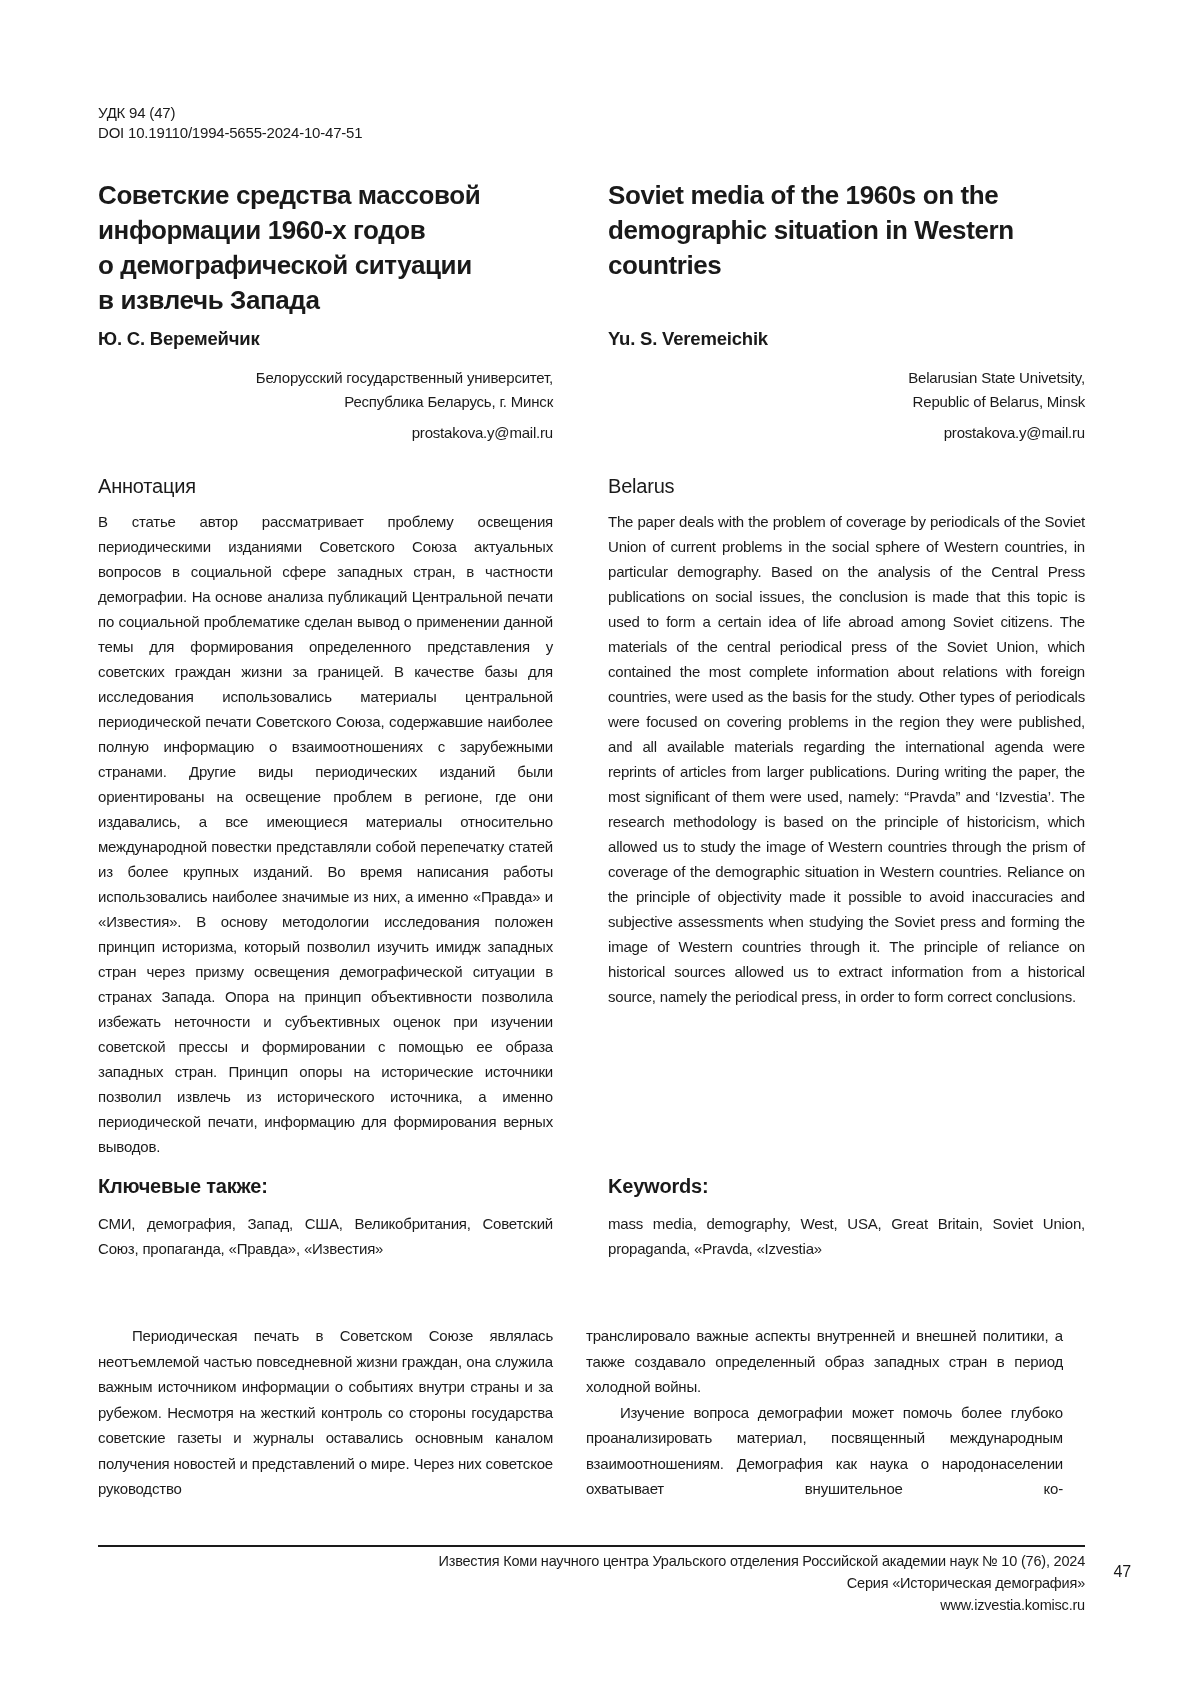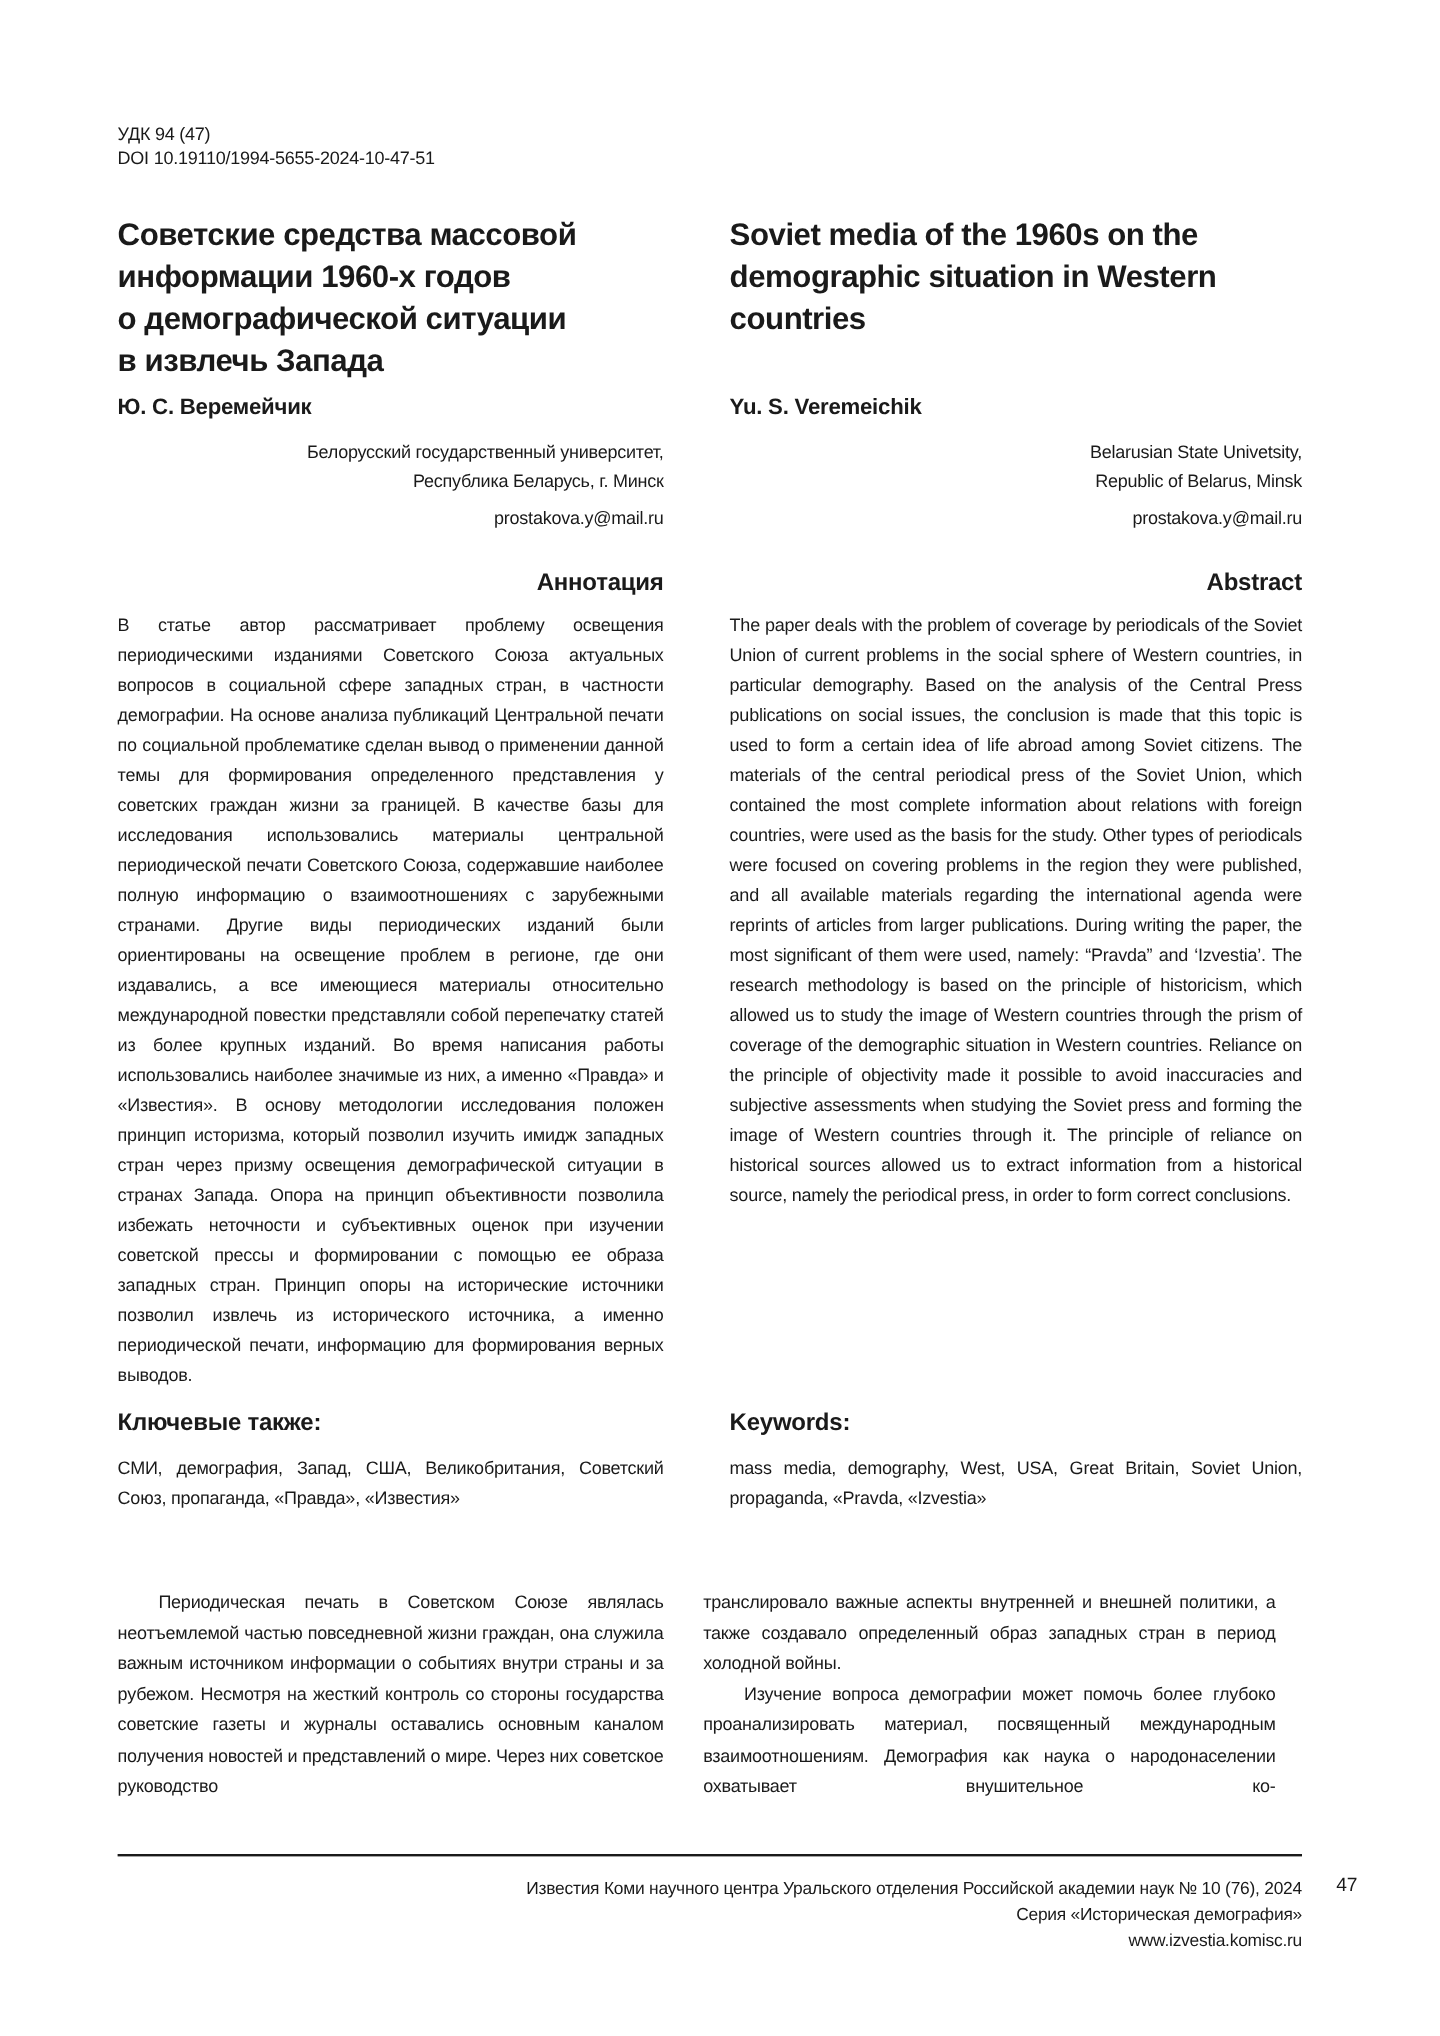--- a/index.html
+++ b/index.html
@@ -22,21 +22,21 @@
     display:grid;
     grid-template-columns:455px 477px;
     column-gap:55px;
     align-items:start;
   }
   .meta{font-size:15px;line-height:20px;margin-bottom:18px;}
   .title{font-size:26px;line-height:35px;font-weight:bold;letter-spacing:-0.4px;margin-bottom:10px;}
   .author{font-size:18.5px;font-weight:bold;margin-bottom:16px;}
   .affil{font-size:15px;line-height:24px;margin-bottom:30px;text-align:right;}
   .email{margin-top:7px;}
-  .sec-head{font-size:20px;font-weight:bold;margin-bottom:11px;text-align:right;}
+  .sec-head{font-size:20px;font-weight:normal;margin-bottom:11px;}
   .abs{font-size:15px;line-height:25px;text-align:justify;margin-bottom:16px;}
   .kw-head{font-size:20px;font-weight:bold;margin-bottom:13px;}
   .kw{font-size:15px;line-height:25px;text-align:justify;}
   .body-grid{
     display:grid;
     grid-template-columns:455px 477px;
     column-gap:33px;
     margin-top:62px;
   }
   .bodytext p{
@@ -44,21 +44,21 @@
     font-size:15px;line-height:25.5px;
     text-align:justify;
   }
   .bodytext p.indent{text-indent:34px;}
   .bodytext p.cont{text-align-last:justify;}
   .footer{
     position:absolute;
     left:98px;top:1545px;
     width:987px;
     border-top:2px solid #1a1a1a;
-    padding-top:16px;
+    padding-top:3px;
     text-align:right;
     font-size:14.5px;
     line-height:22px;
   }
   .page-num{
     position:absolute;
     right:-46px;top:14px;
     font-size:16px;
   }
 </style>
@@ -96,21 +96,21 @@
         <div>Республика Беларусь, г. Минск</div>
         <div class="email">prostakova.y@mail.ru</div>
       </div>
       <div class="affil">
         <div>Belarusian State Univetsity,</div>
         <div>Republic of Belarus, Minsk</div>
         <div class="email">prostakova.y@mail.ru</div>
       </div>
 
       <div class="sec-head">Аннотация</div>
-      <div class="sec-head">Abstract</div>
+      <div class="sec-head">Belarus</div>
 
       <div class="abs">В статье автор рассматривает проблему освещения периодическими изданиями Советского Союза актуальных вопросов в социальной сфере западных стран, в частности демографии. На основе анализа публикаций Центральной печати по социальной проблематике сделан вывод о применении данной темы для формирования определенного представления у советских граждан жизни за границей. В качестве базы для исследования использовались материалы центральной периодической печати Советского Союза, содержавшие наиболее полную информацию о взаимоотношениях с зарубежными странами. Другие виды периодических изданий были ориентированы на освещение проблем в регионе, где они издавались, а все имеющиеся материалы относительно международной повестки представляли собой перепечатку статей из более крупных изданий. Во время написания работы использовались наиболее значимые из них, а именно «Правда» и «Известия». В основу методологии исследования положен принцип историзма, который позволил изучить имидж западных стран через призму освещения демографической ситуации в странах Запада. Опора на принцип объективности позволила избежать неточности и субъективных оценок при изучении советской прессы и формировании с помощью ее образа западных стран. Принцип опоры на исторические источники позволил извлечь из исторического источника, а именно периодической печати, информацию для формирования верных выводов.</div>
       <div class="abs">The paper deals with the problem of coverage by periodicals of the Soviet Union of current problems in the social sphere of Western countries, in particular demography. Based on the analysis of the Central Press publications on social issues, the conclusion is made that this topic is used to form a certain idea of life abroad among Soviet citizens. The materials of the central periodical press of the Soviet Union, which contained the most complete information about relations with foreign countries, were used as the basis for the study. Other types of periodicals were focused on covering problems in the region they were published, and all available materials regarding the international agenda were reprints of articles from larger publications. During writing the paper, the most significant of them were used, namely: “Pravda” and ‘Izvestia’. The research methodology is based on the principle of historicism, which allowed us to study the image of Western countries through the prism of coverage of the demographic situation in Western countries. Reliance on the principle of objectivity made it possible to avoid inaccuracies and subjective assessments when studying the Soviet press and forming the image of Western countries through it. The principle of reliance on historical sources allowed us to extract information from a historical source, namely the periodical press, in order to form correct conclusions.</div>
 
       <div class="kw-head">Ключевые также:</div>
       <div class="kw-head">Keywords:</div>
 
       <div class="kw">СМИ, демография, Запад, США, Великобритания, Советский Союз, пропаганда, «Правда», «Известия»</div>
       <div class="kw">mass media, demography, West, USA, Great Britain, Soviet Union, propaganda, «Pravda, «Izvestia»</div>
 

